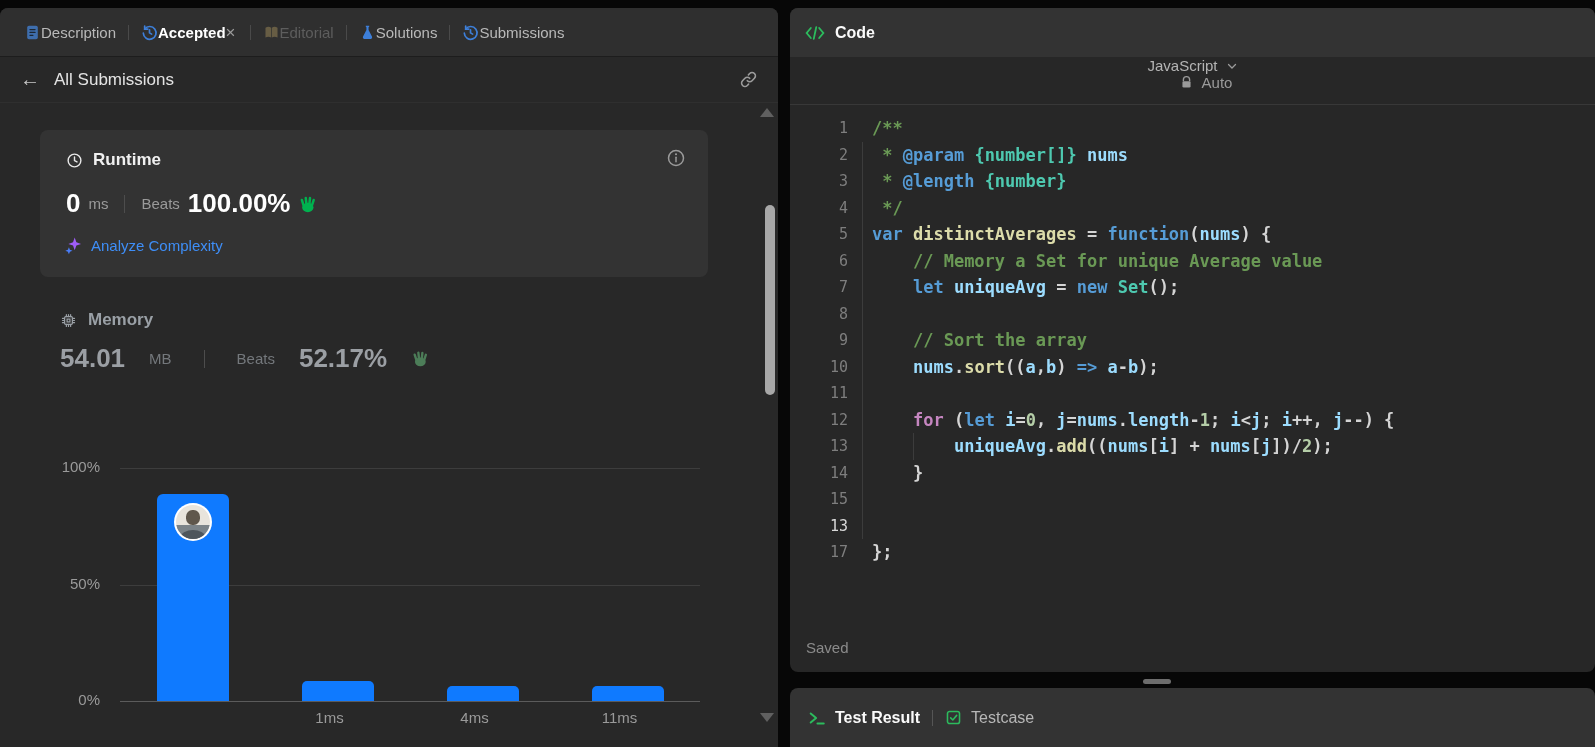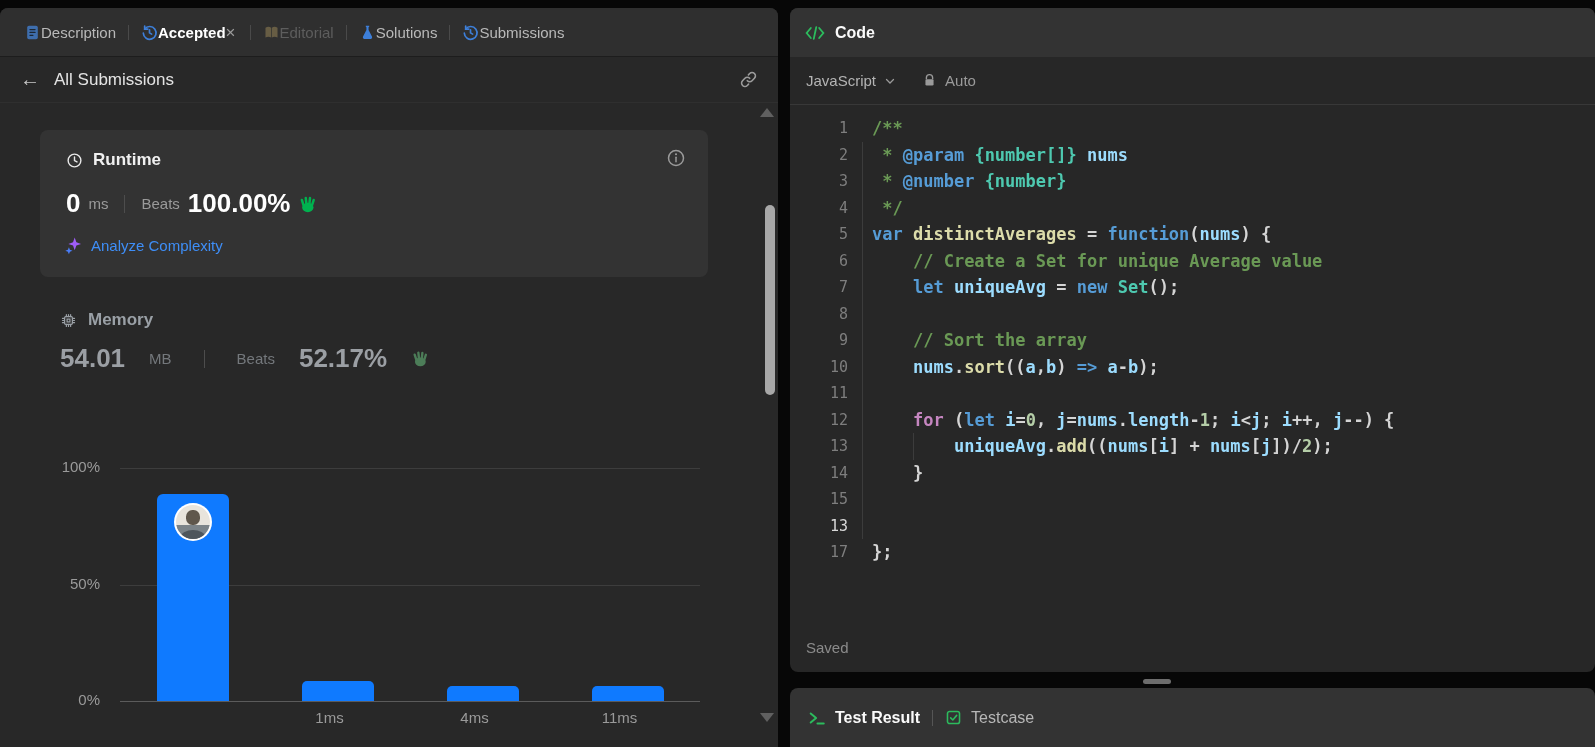--- a/index.html
+++ b/index.html
@@ -69,21 +69,21 @@
   .avatar-body { position:absolute; left:50%; bottom:-4px; transform:translateX(-50%); width:24px; height:13px; border-radius:50% 50% 0 0; background:#4e565c; }
 
   .scroll-up { position:absolute; right:4px; top:100px; width:0; height:0; border-left:7px solid transparent; border-right:7px solid transparent; border-bottom:9px solid #606060; cursor:pointer; }
   .scroll-thumb { position:absolute; right:3px; top:197px; width:10px; height:190px; background:#a8a8a8; border-radius:5px; cursor:pointer; }
   .scroll-down { position:absolute; right:4px; top:705px; width:0; height:0; border-left:7px solid transparent; border-right:7px solid transparent; border-top:9px solid #606060; cursor:pointer; }
 
   
   .code-panel { position:absolute; left:790px; top:8px; width:805px; height:664px; background:#272727; border-radius:8px; overflow:hidden; }
   .code-header { height:49px; background:#333333; display:flex; align-items:center; padding:0 15px; gap:10px; }
   .code-title { font-size:16px; font-weight:bold; color:#fafafa; }
-  .code-toolbar { height:48px; border-bottom:1px solid #383838; display:flex; align-items:center; padding:0 16px; font-size:15px; color:#b4b4b4; }
+  .code-toolbar { height:48px; border-bottom:1px solid #383838; display:flex; align-items:center; padding:0 16px; font-size:15px; color:#b4b4b4;flex-direction:column; }
   .lang-select { display:flex; align-items:center; gap:8px; cursor:pointer; }
   .lock-group { display:flex; align-items:center; gap:8px; color:#9a9a9a; margin-left:26px; }
 
   .editor { position:relative; padding-top:10px; font-family:"DejaVu Sans Mono", monospace; font-size:17px; line-height:26.5px; font-weight:bold; }
   .code-row { display:flex; height:26.5px; }
   .ln { width:58px; text-align:right; color:#7e7e7e; font-size:15px; font-weight:normal; line-height:26.5px; flex:0 0 auto; }
   .ln.active { color:#d9d9d9; }
   .codeline { padding-left:24px; white-space:pre; color:#d4d4d4; }
   .cm{color:#6a9955} .kw{color:#569cd6} .ct{color:#c586c0} .vr{color:#9cdcfe}
   .fn{color:#dcdcaa} .ty{color:#4ec9b0} .nu{color:#b5cea8} .pl{color:#d4d4d4}
@@ -323,33 +323,33 @@
   <div class="code-row">
         <span class="ln">1</span>
         <span class="codeline"><span class="cm">/**</span></span>
       </div>
       <div class="code-row">
         <span class="ln">2</span>
         <span class="codeline"><span class="cm"> * </span><span class="kw">@param</span><span class="pl"> </span><span class="ty">{number[]}</span><span class="pl"> </span><span class="vr">nums</span></span>
       </div>
       <div class="code-row">
         <span class="ln">3</span>
-        <span class="codeline"><span class="cm"> * </span><span class="kw">@number</span><span class="pl"> </span><span class="ty">{number}</span></span>
+        <span class="codeline"><span class="cm"> * </span><span class="kw">@length</span><span class="pl"> </span><span class="ty">{number}</span></span>
       </div>
       <div class="code-row">
         <span class="ln">4</span>
         <span class="codeline"><span class="cm"> */</span></span>
       </div>
       <div class="code-row">
         <span class="ln">5</span>
         <span class="codeline"><span class="kw">var</span><span class="pl"> </span><span class="fn">distinctAverages</span><span class="pl"> = </span><span class="kw">function</span><span class="pl">(</span><span class="vr">nums</span><span class="pl">) {</span></span>
       </div>
       <div class="code-row">
         <span class="ln">6</span>
-        <span class="codeline"><span class="pl">    </span><span class="cm">// Create a Set for unique Average value</span></span>
+        <span class="codeline"><span class="pl">    </span><span class="cm">// Memory a Set for unique Average value</span></span>
       </div>
       <div class="code-row">
         <span class="ln">7</span>
         <span class="codeline"><span class="pl">    </span><span class="kw">let</span><span class="pl"> </span><span class="vr">uniqueAvg</span><span class="pl"> = </span><span class="kw">new</span><span class="pl"> </span><span class="ty">Set</span><span class="pl">();</span></span>
       </div>
       <div class="code-row">
         <span class="ln">8</span>
         <span class="codeline"></span>
       </div>
       <div class="code-row">

